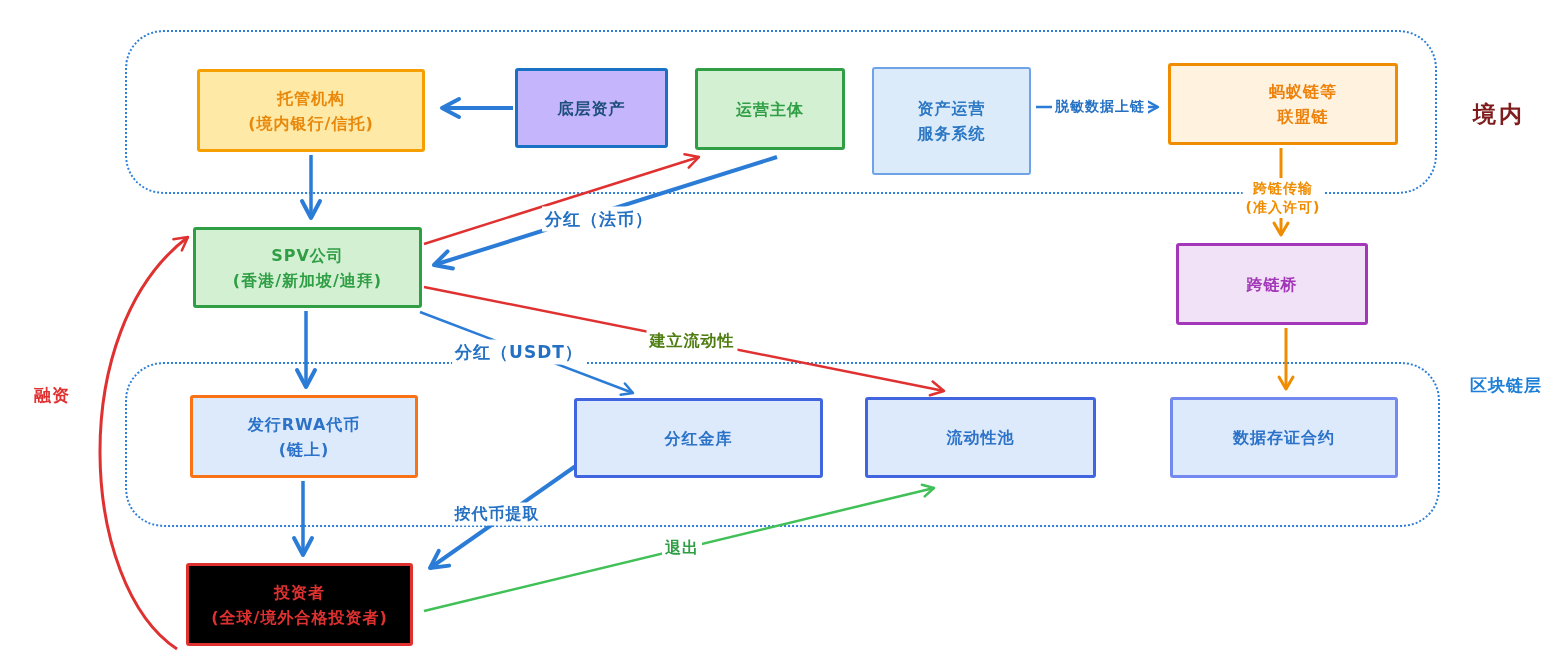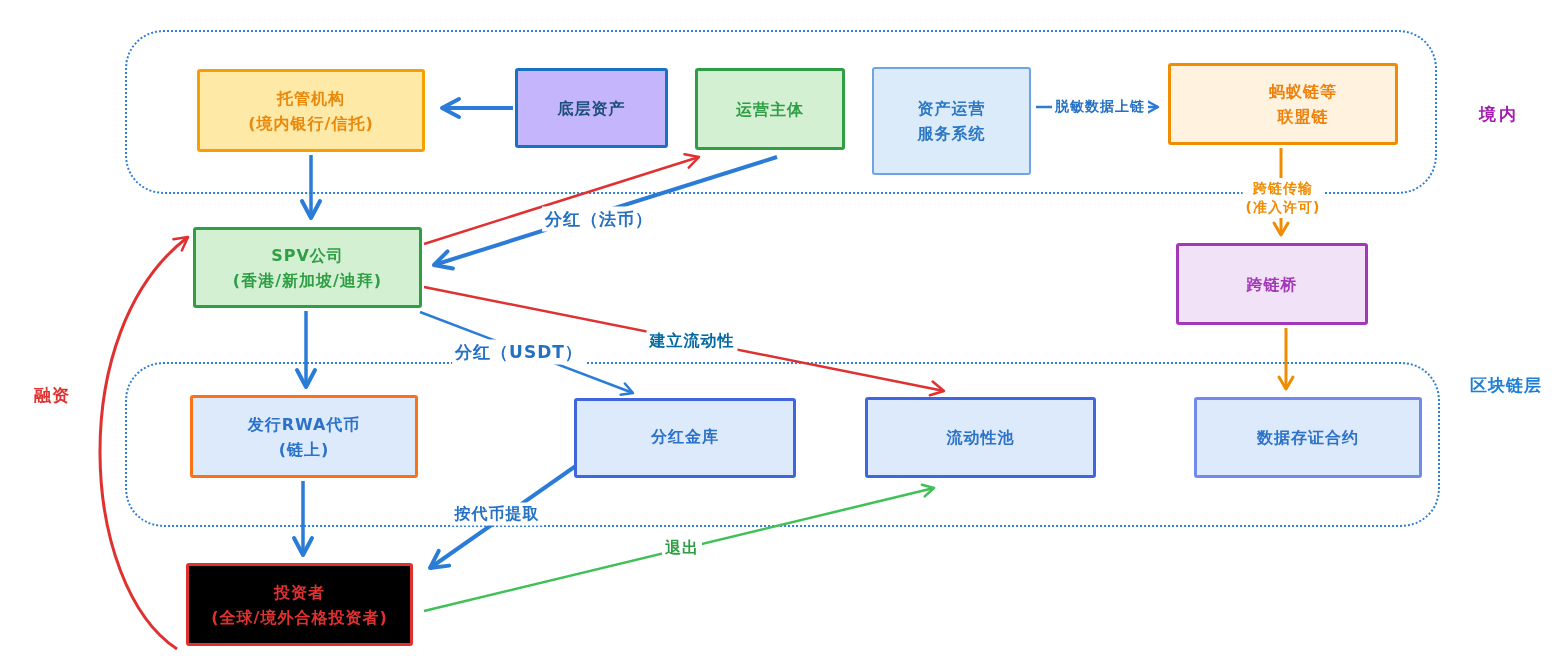--- a/index.html
+++ b/index.html
@@ -19,37 +19,37 @@
         border-radius:3px;font-size:16px;font-weight:600;line-height:25px;text-align:center;
         letter-spacing:1px;box-sizing:border-box;}
   .n-custodian{left:197px;top:69px;width:228px;height:83px;background:#ffe9a6;border:3px solid #f5a000;color:#e8890c;}
   .n-underlying{left:515px;top:68px;width:153px;height:80px;background:#c4b5fd;border:3px solid #1971c2;color:#1d4e79;}
   .n-operator{left:695px;top:68px;width:150px;height:82px;background:#d3f0d3;border:3px solid #2f9e44;color:#2f9e44;}
   .n-assetops{left:872px;top:67px;width:159px;height:108px;background:#dcebfa;border:2px solid #6fa3e8;color:#2b77c4;}
   .n-antchain{left:1168px;top:63px;width:230px;height:82px;background:#fff3e0;border:3px solid #f08c00;color:#ed810a;padding-left:40px;}
   .n-spv{left:193px;top:227px;width:229px;height:81px;background:#d3f0d3;border:3px solid #2f9e44;color:#2f9e44;align-items:center;}
   .n-bridge{left:1176px;top:243px;width:192px;height:82px;background:#f2e2f7;border:3px solid #a238b8;color:#a238b8;}
   .n-rwa{left:190px;top:395px;width:228px;height:83px;background:#ddeafb;border:3px solid #f97316;color:#2b72c8;}
-  .n-vault{left:574px;top:398px;width:222px;height:80px;background:#ddeafb;border:3px solid #4165de;color:#2b72c8;font-family:Liberation Mono, monospace;}
+  .n-vault{left:574px;top:398px;width:249px;height:80px;background:#ddeafb;border:3px solid #4165de;color:#2b72c8;}
   .n-pool{left:865px;top:397px;width:231px;height:81px;background:#ddeafb;border:3px solid #4165de;color:#2b72c8;}
-  .n-datacontract{left:1170px;top:397px;width:228px;height:81px;background:#ddeafb;border:3px solid #7489f0;color:#2b72c8;margin-left:24px;}
+  .n-datacontract{left:1170px;top:397px;width:228px;height:81px;background:#ddeafb;border:3px solid #7489f0;color:#2b72c8;}
   .n-investor{left:186px;top:563px;width:227px;height:83px;background:#000000;border:3px solid #e03131;color:#e03131;}
 
   
   .elabel{position:absolute;transform:translate(-50%,-50%);white-space:nowrap;font-weight:600;
           background:#ffffff;padding:1px 3px;letter-spacing:1px;}
   .l-desensitized{left:1100px;top:107px;font-size:14px;color:#2470c2;}
   .l-crosschain{left:1283px;top:198px;font-size:14px;color:#f08c00;text-align:center;line-height:19px;}
   .l-dividend-fiat{left:599px;top:219px;font-size:17px;color:#2470c2;}
   .l-dividend-usdt{left:519px;top:352px;font-size:17px;color:#2470c2;}
-  .l-build-liquidity{left:692px;top:341px;font-size:16px;color:#0369a1;}
+  .l-build-liquidity{left:692px;top:341px;font-size:16px;color:#4d7c0f;}
   .l-withdraw{left:497px;top:514px;font-size:16px;color:#2470c2;}
   .l-exit{left:682px;top:548px;font-size:16px;color:#2f9e44;}
   .l-financing{left:52px;top:395px;font-size:17px;color:#e03131;background:transparent;font-weight:700;}
-  .l-domestic{left:1499px;top:114px;font-size:17px;color:#a21caf;background:transparent;font-weight:700;letter-spacing:3px;}
+  .l-domestic{left:1499px;top:114px;font-size:23px;color:#7f1d1d;background:transparent;font-weight:700;letter-spacing:3px;}
   .l-blockchain{left:1506px;top:385px;font-size:17px;color:#1c7ed6;background:transparent;font-weight:700;letter-spacing:1px;}
   .l-crosschain span{display:block;}
 </style>
 </head>
 <body>
 
 <div id="canvas">
 
   <div class="region r-domestic"></div>
   <div class="region r-blockchain"></div>

